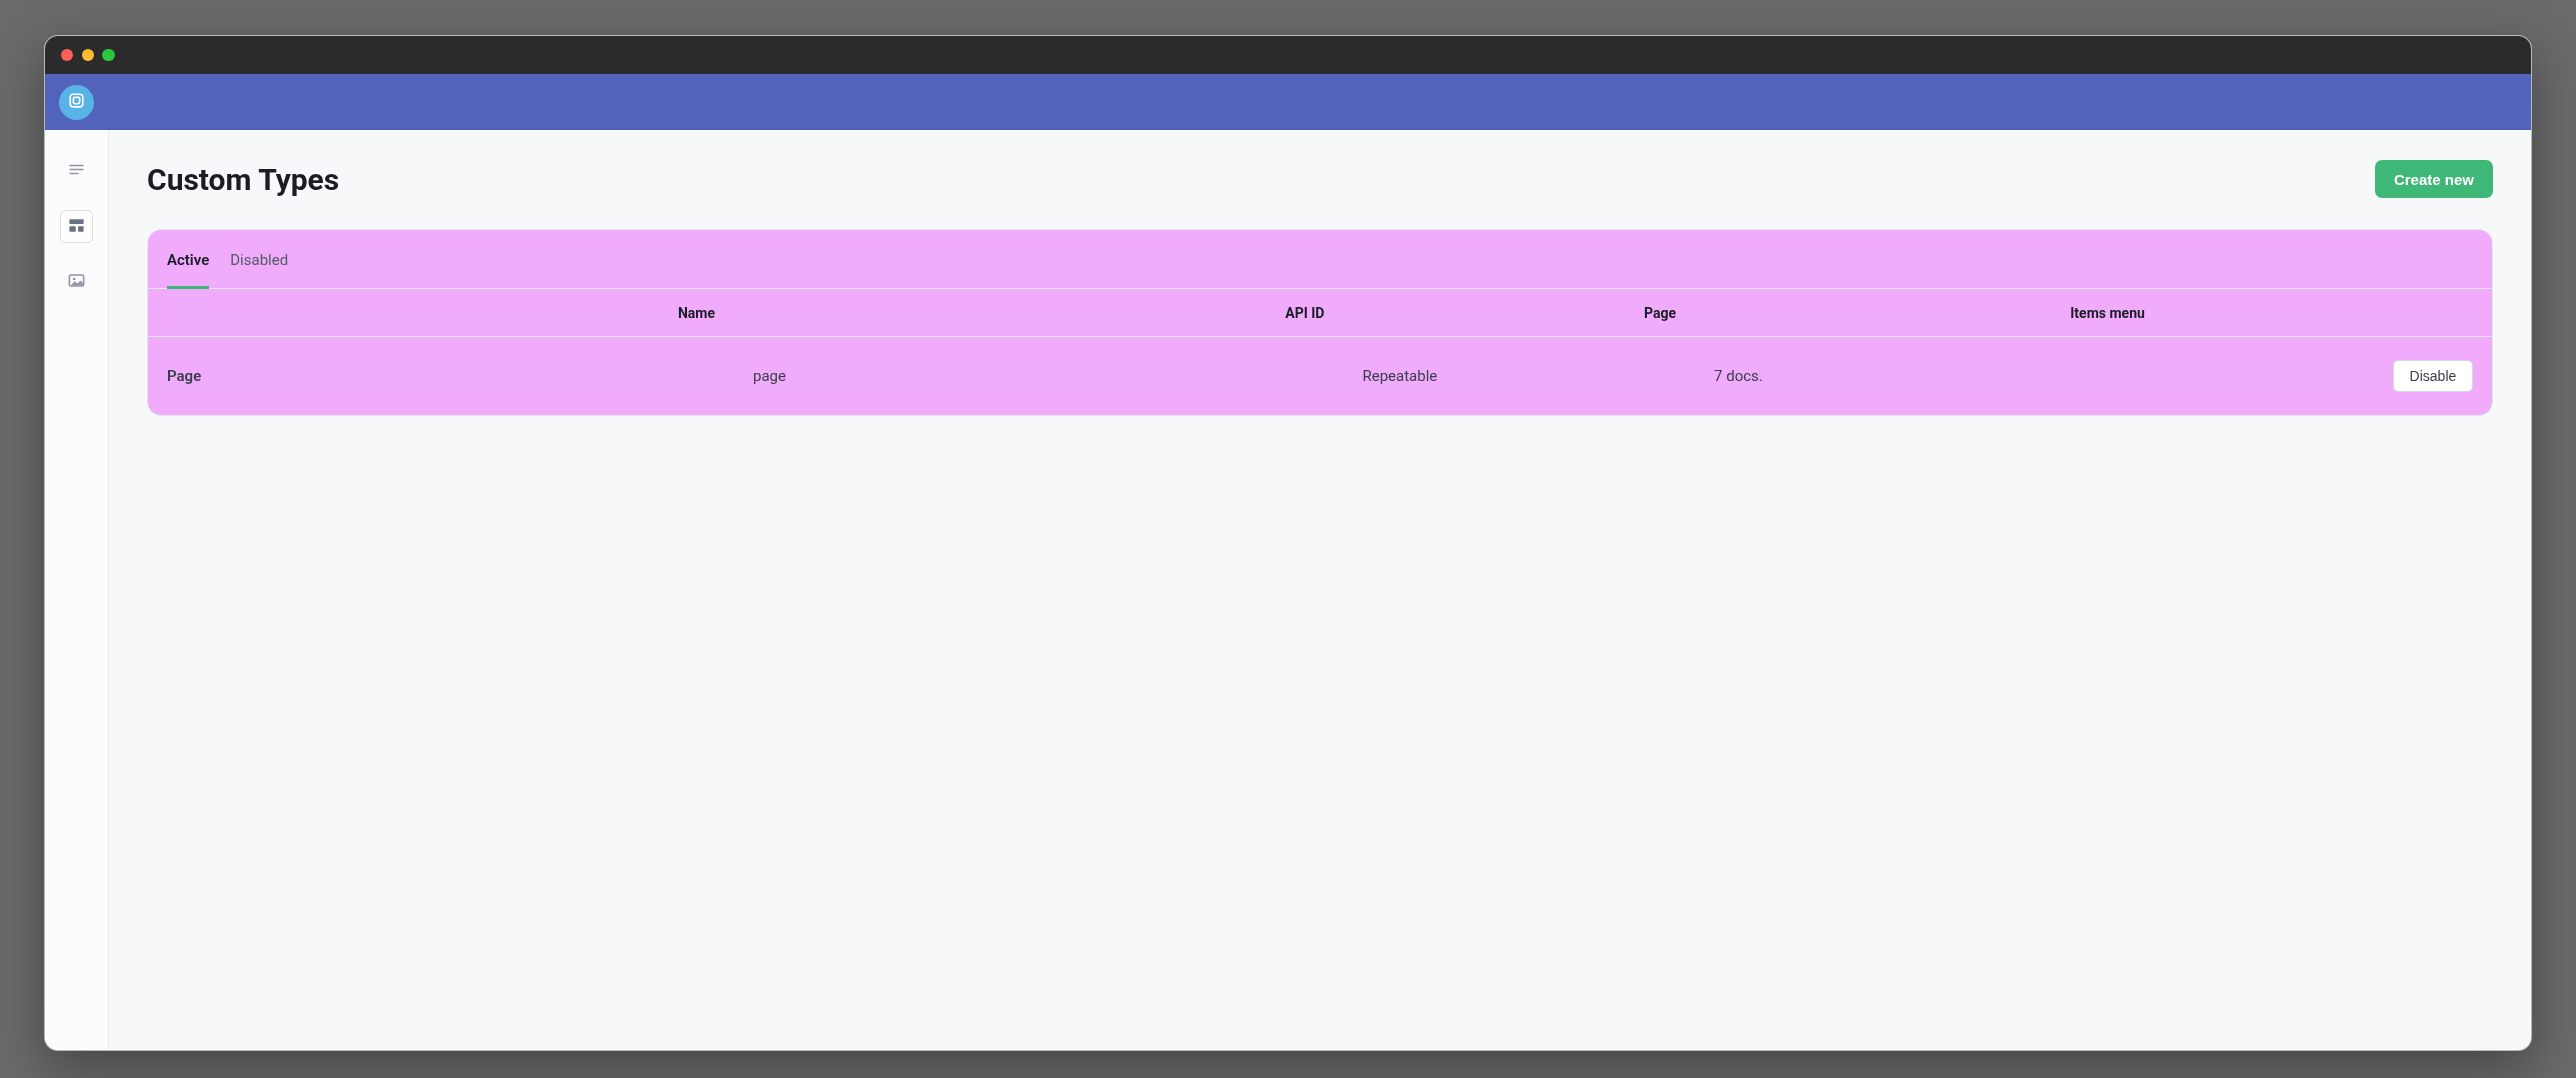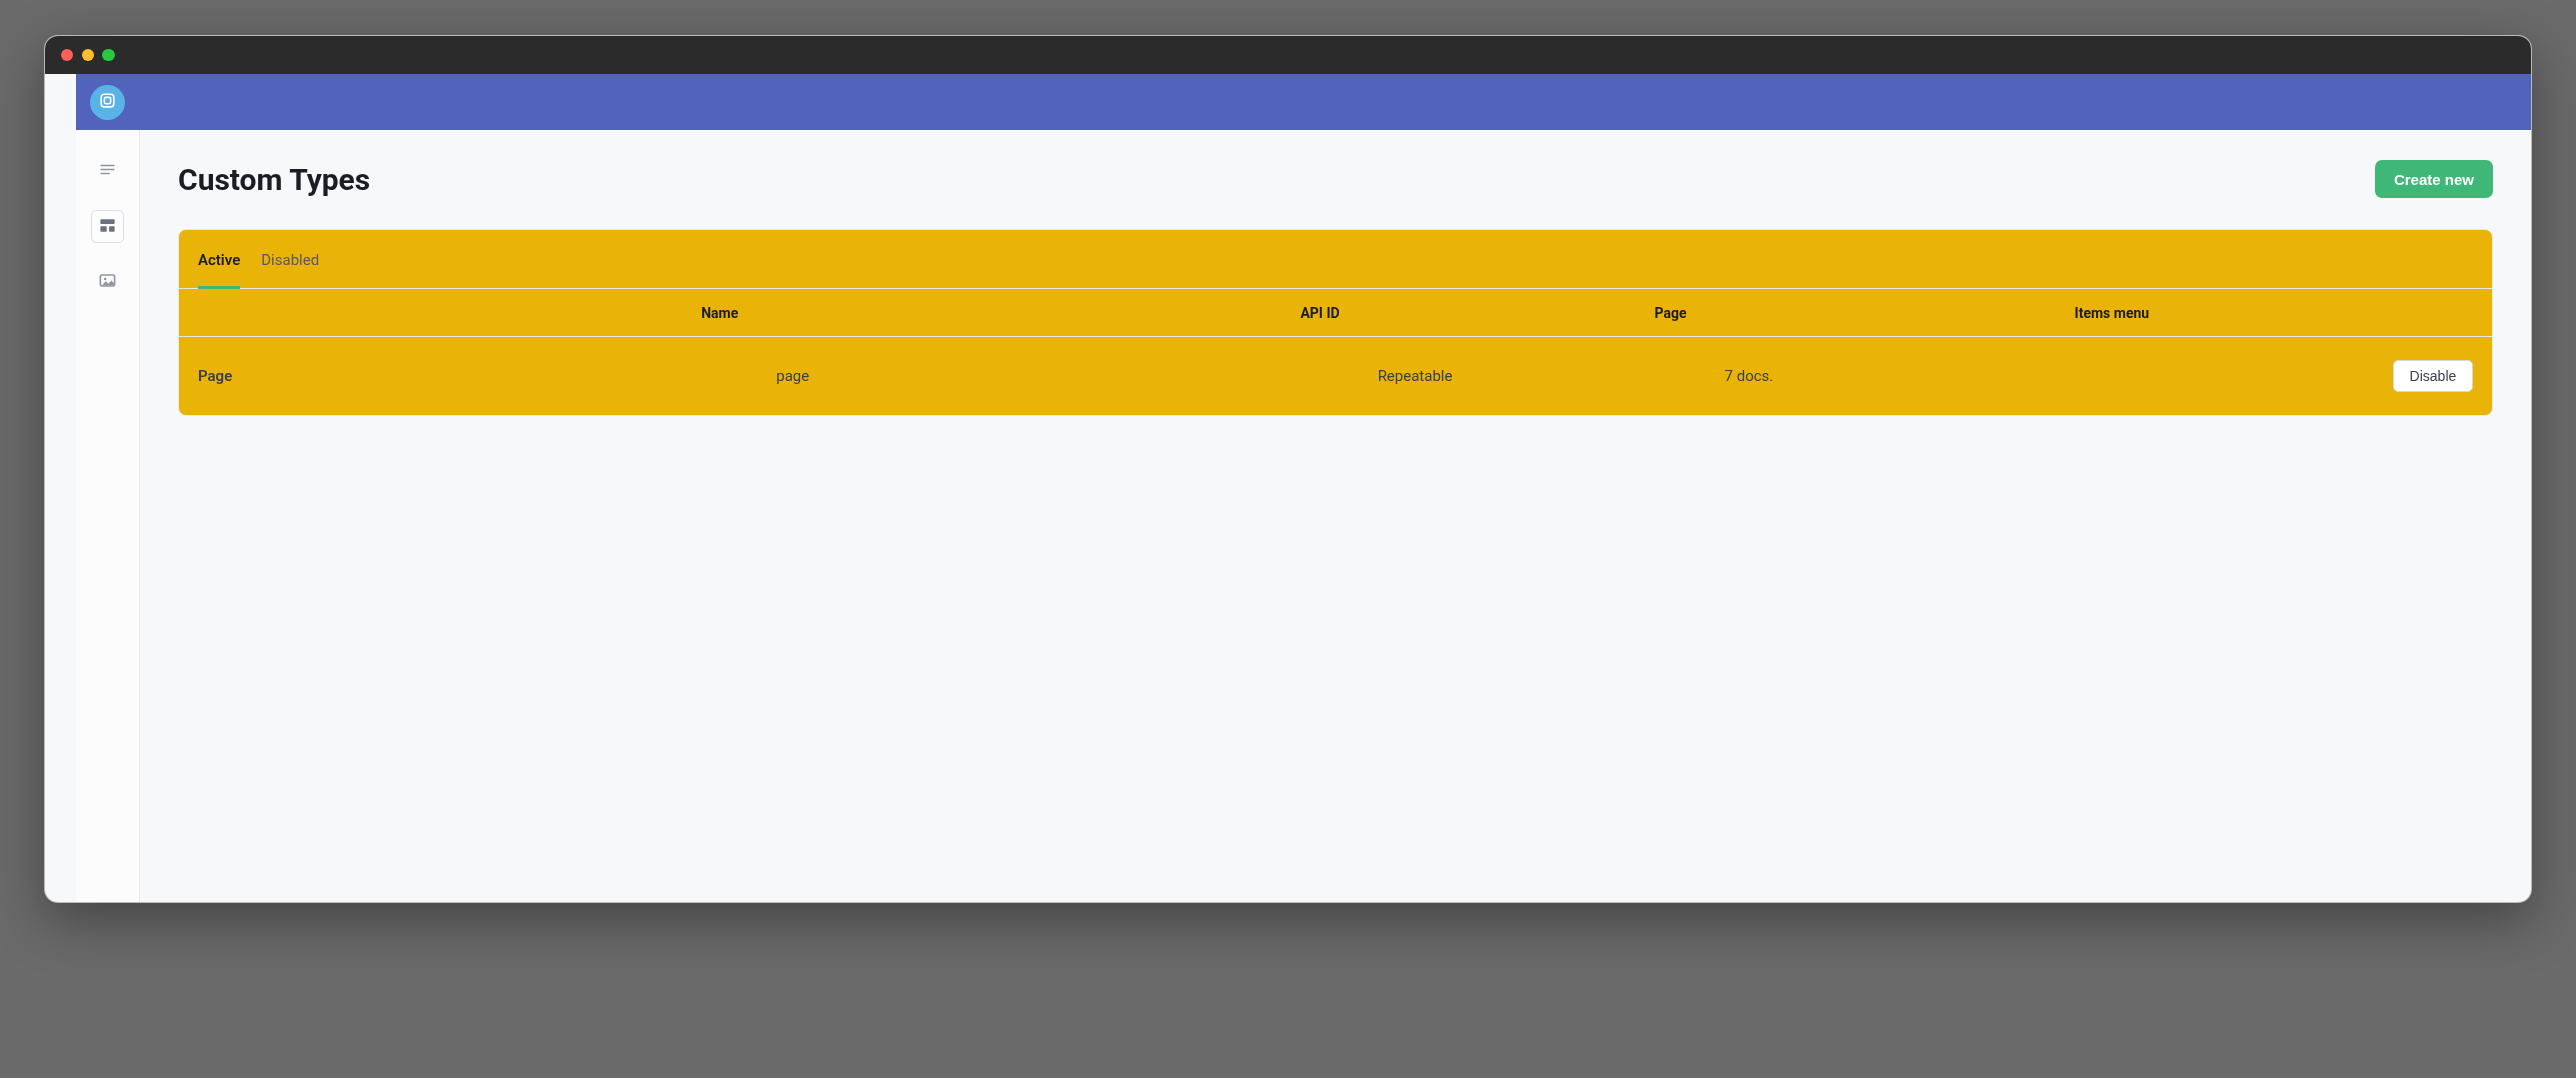--- a/index.html
+++ b/index.html
@@ -31,22 +31,21 @@
   }
   .traffic-light {
     width: 12.2px; height: 12.2px; border-radius: 50%;
   }
   .tl-red { background: #ff5f57; }
   .tl-yellow { background: #febc2e; }
   .tl-green { background: #28c840; }
   .app {
     display: flex;
     flex-direction: column;
-    height: 828px;
-    padding-left: 31px;
+    height: 976px;
   }
   .topbar {
     height: 56px;
     background: #5163ba;
     display: flex;
     align-items: center;
     padding: 0 14px;
   }
   .logo {
     width: 35px; height: 35px; border-radius: 50%;
@@ -102,23 +101,23 @@
     background: #3fb877;
     color: #fff;
     border: none;
     border-radius: 7px;
     padding: 10.5px 19px;
     font-size: 15px;
     font-weight: 600;
     cursor: pointer;
   }
   .card {
-    background: #eab308;
+    background: #f0abfc;
     border: 0.9px solid #e6e8ec;
-    border-radius: 8px;
+    border-radius: 14px;
   }
   .tabs {
     display: flex;
     gap: 21px;
     padding: 21px 19px 0 19px;
     border-bottom: 0.9px solid #e6e8ec;
   }
   .tab {
     font-size: 15px;
     color: #555a66;

